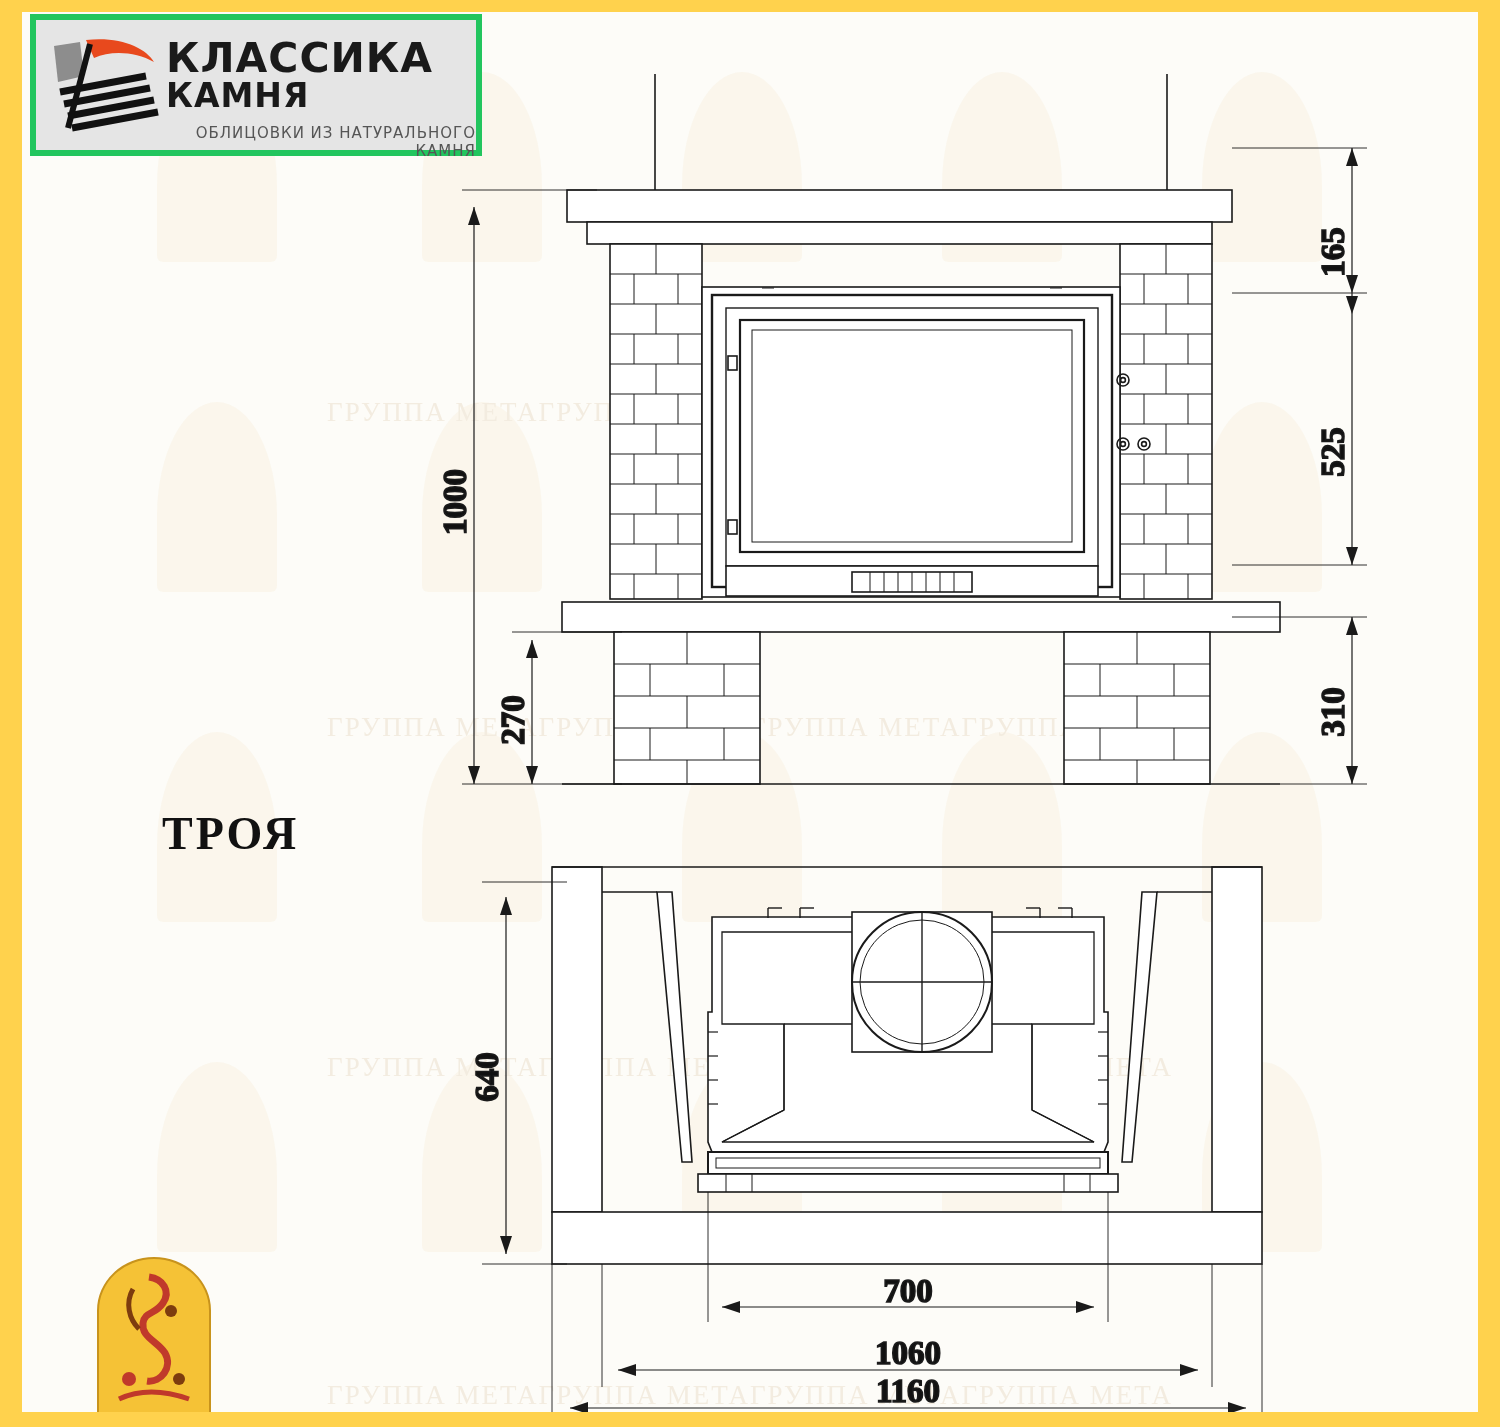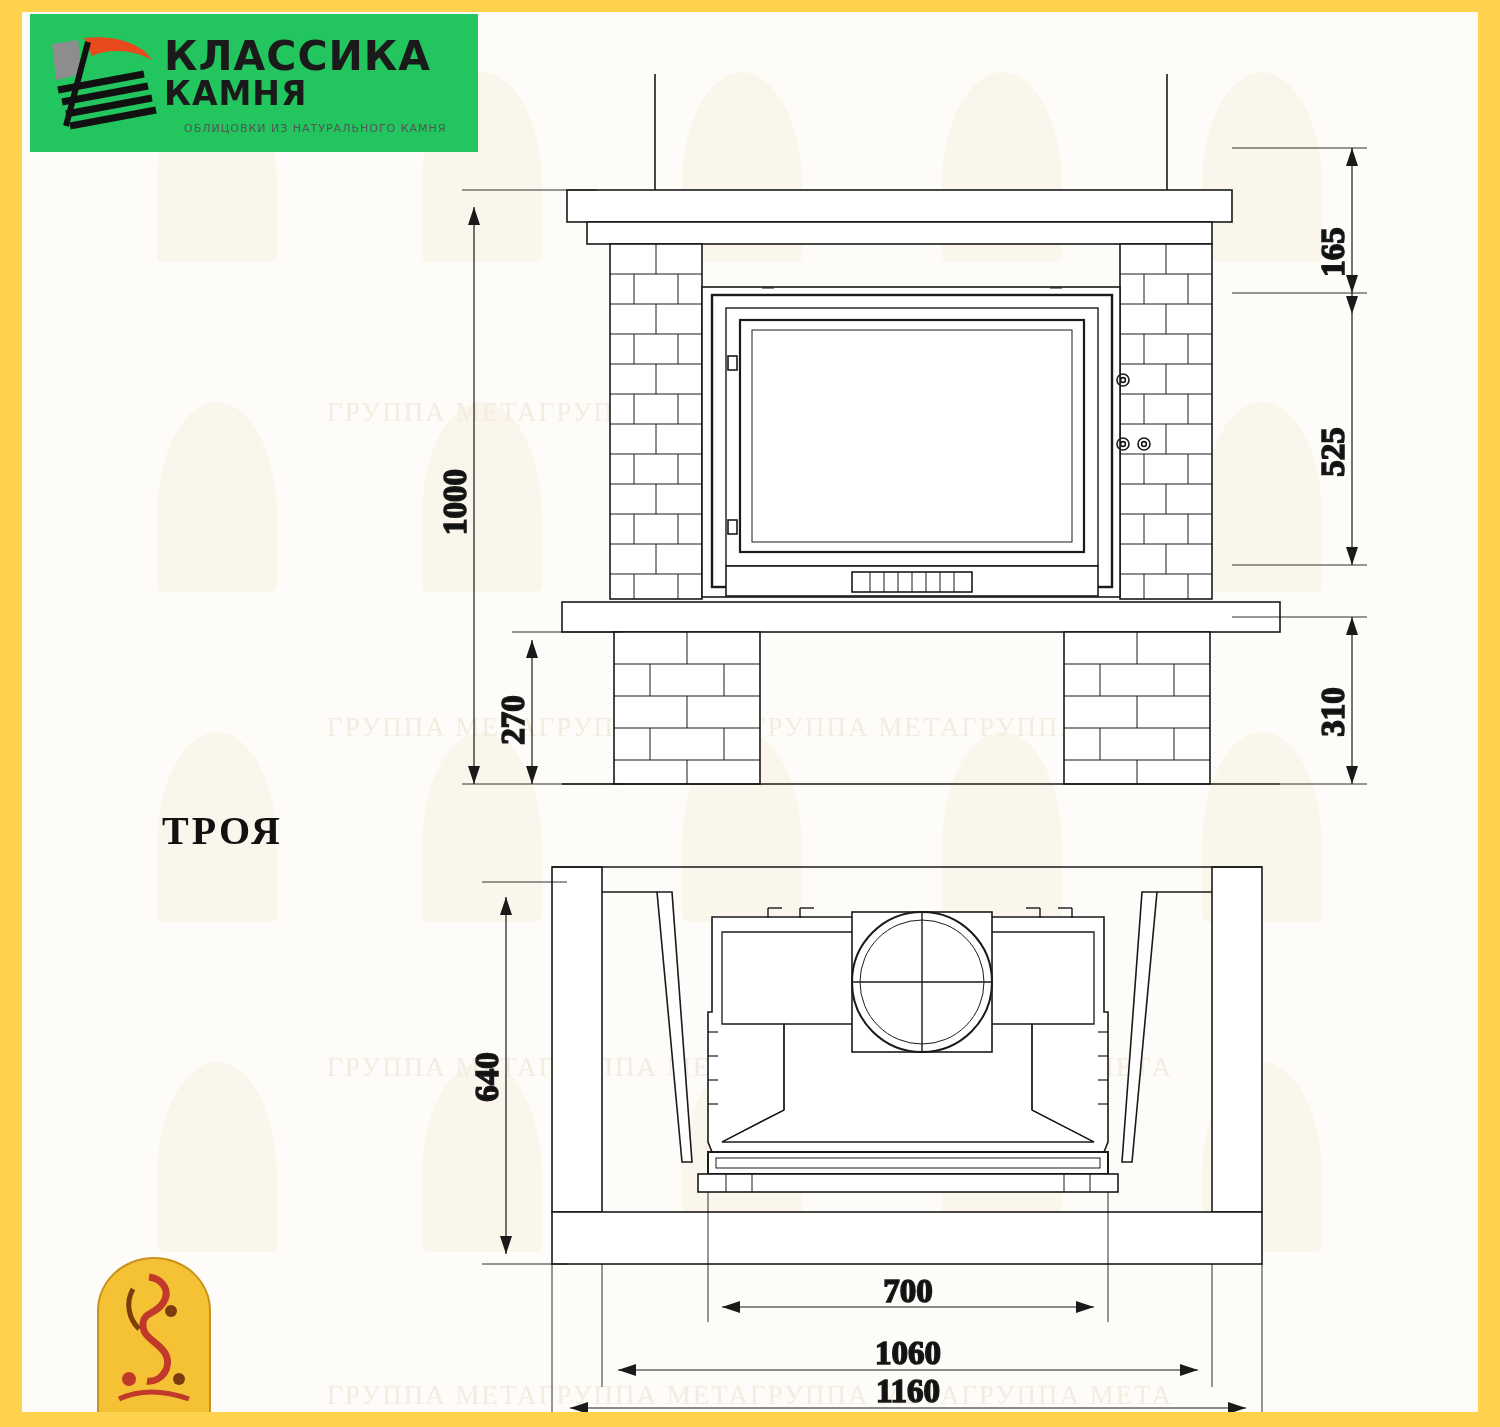--- a/index.html
+++ b/index.html
@@ -27,43 +27,43 @@
   }
   .wm-arch{
     position:absolute;
     background:#faf4e8;
     border-radius:50% 50% 6px 6px / 60% 60% 6px 6px;
     opacity:.75;
   }
   
   #logo{
     position:absolute;left:8px;top:2px;width:440px;height:130px;
-    background:#22c55e;border:4px solid #22c55e;
+    background:#e5e5e5;border:6px solid #22c55e;
   }
   #logo .swoosh{
     position:absolute;left:14px;top:16px;width:110px;height:96px;
   }
   #logo .brand1,#logo .brand2{
     position:absolute;left:130px;
     font-family:"DejaVu Sans", sans-serif;
     font-weight:bold;color:#1a1a1a;
     letter-spacing:1px;
   }
   #logo .brand1{top:14px;font-size:41px;}
   #logo .brand2{top:56px;font-size:33px;}
   #logo .brandsub{
     position:absolute;left:150px;top:104px;
-    font-size:11px;letter-spacing:1px;color:#555;
+    font-size:15px;letter-spacing:1px;color:#555;
     font-family:"DejaVu Sans", sans-serif;
     text-align:right;
   }
   
   #model-title{
     position:absolute;left:140px;top:795px;
-    font-size:40px;font-weight:bold;letter-spacing:3px;color:#111;
+    font-size:46px;font-weight:bold;letter-spacing:3px;color:#111;
     font-family:"Liberation Serif", serif;
   }
   
   #drawing{position:absolute;left:0;top:0;}
   .dimtxt{
     font-family:"Liberation Serif", serif;
     font-size:33px;font-weight:bold;fill:#111;
   }
   
   #emblem{

